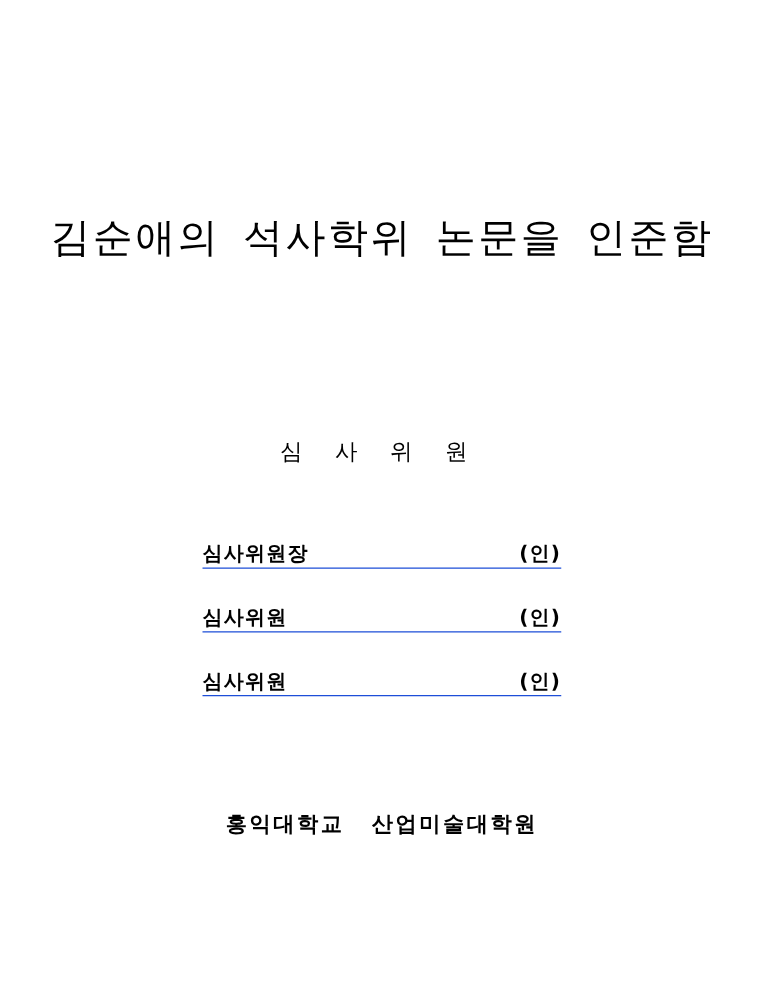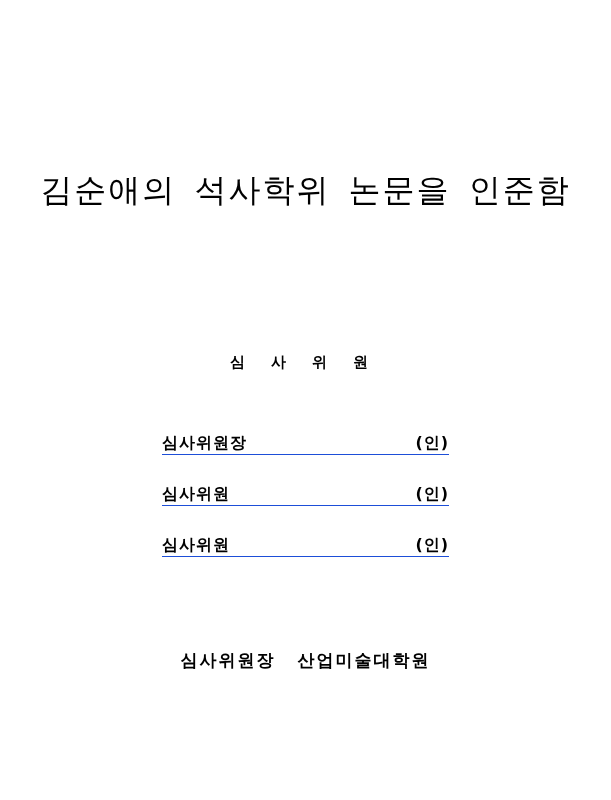--- a/index.html
+++ b/index.html
@@ -25,22 +25,22 @@
       letter-spacing: 2px;
       word-spacing: 6px;
       line-height: 36px;
     }
     .committee-heading {
       position: absolute;
       top: 350px;
       left: 0;
       width: 598px;
       text-align: center;
-      font-size: 15px;
-      font-weight: bold;
+      font-size: 18px;
+      font-weight: normal;
       line-height: 24px;
     }
     .committee-heading span {
       display: inline-block;
       margin: 0 13px;
     }
     .sig-line {
       position: absolute;
       left: 162px;
       width: 287px;
@@ -94,15 +94,15 @@
   <div class="sig-line" style="top: 481px;">
     <span class="role">심사위원</span>
     <span class="seal">(인)</span>
   </div>
 
   <div class="sig-line" style="top: 532px;">
     <span class="role">심사위원</span>
     <span class="seal">(인)</span>
   </div>
 
-  <div class="institution">심사위원장  산업미술대학원</div>
+  <div class="institution">홍익대학교  산업미술대학원</div>
 
 </div>
 
 </body></html>

